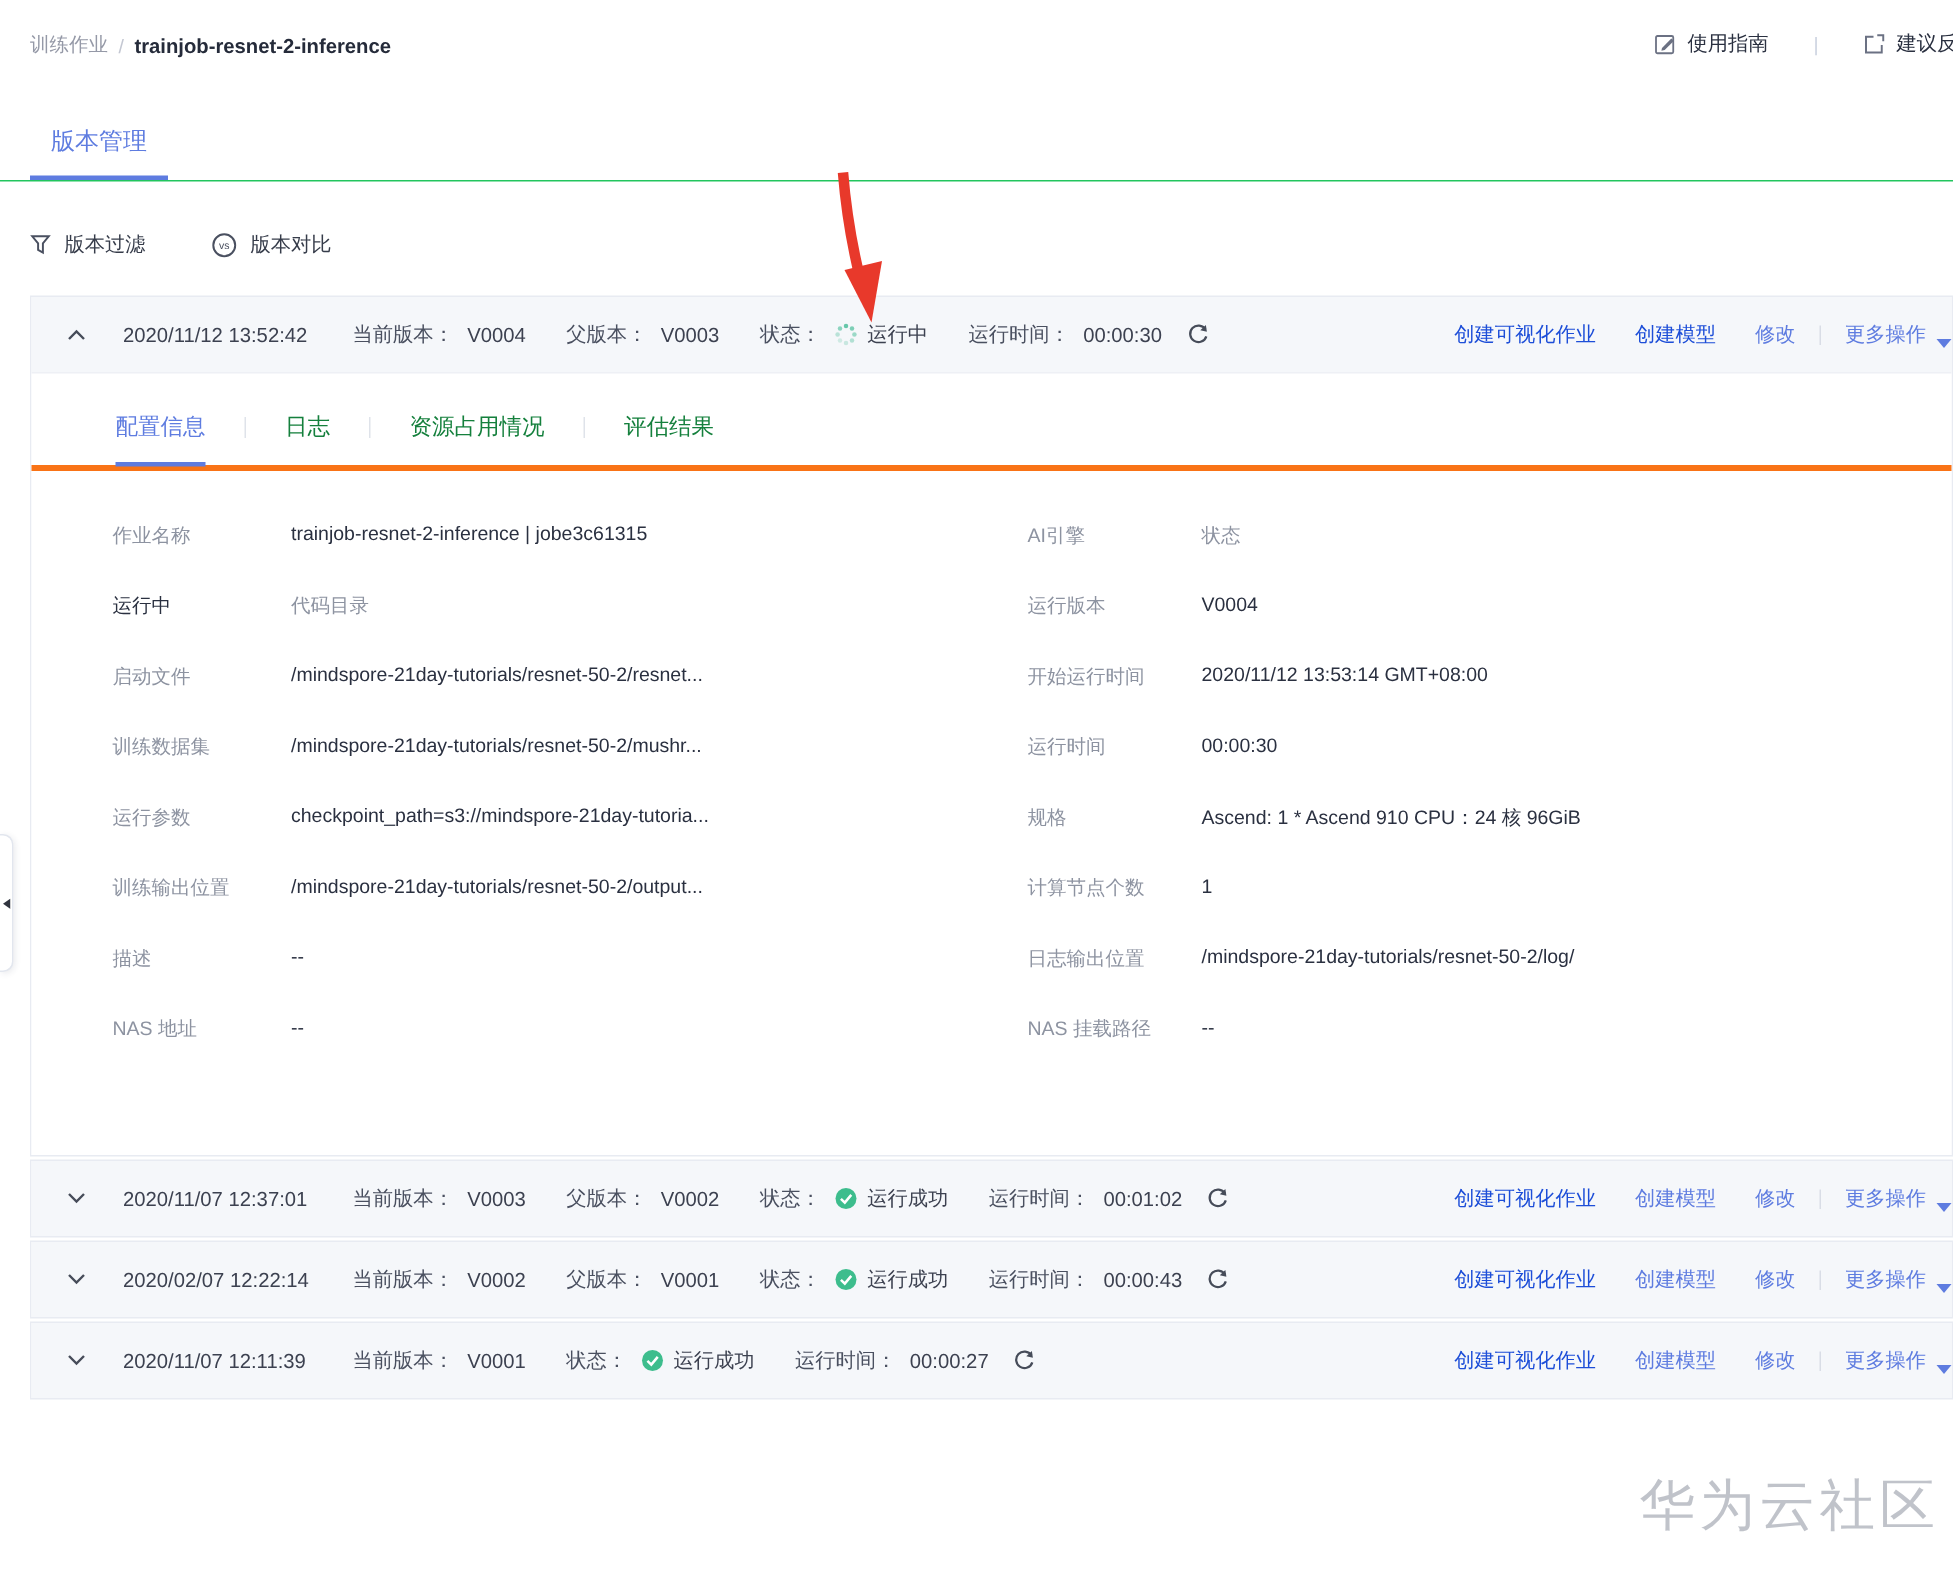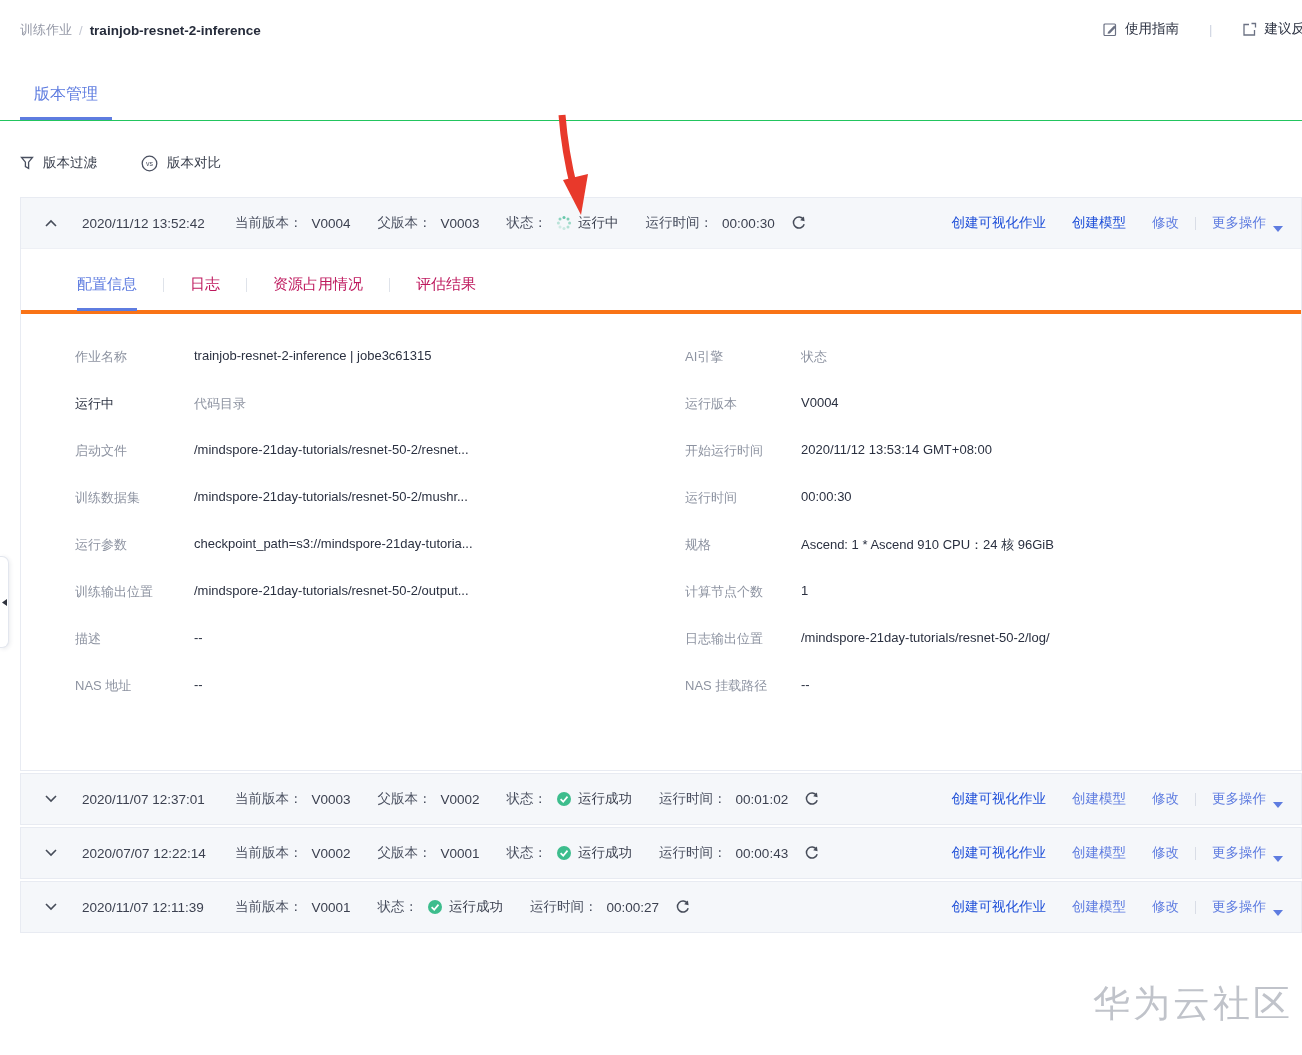--- a/index.html
+++ b/index.html
@@ -22,38 +22,38 @@
   .tabbar { margin-top:34px; border-bottom:1px solid #22c55e; padding-left:20px; }
   .page-tab { display:inline-block; font-size:16px; color:#5e7ce0; padding:4px 14px 12px 14px; border-bottom:3px solid #5e7ce0; cursor:pointer; }
   
   .toolbar { display:flex; align-items:center; margin:33px 0 0 20px; font-size:13.5px; color:#363c4a; }
   .tool-btn { display:flex; align-items:center; gap:9px; cursor:pointer; }
   .tool-btn + .tool-btn { margin-left:44px; }
   
   .vlist { margin:25px 0 0 20px; }
   .vitem { border:1px solid #e8ebf2; background:#fff; }
   .vitem.collapsed { margin-top:2px; }
-  .vheader { height:50px; background:#f5f7fa; display:flex; align-items:center; font-size:13.5px; color:#464c59; padding-right:18px; }
+  .vheader { height:50px; background:#f5f7fa; display:flex; align-items:center; font-size:13.5px; color:#464c59; }
   .chev { margin-left:23px; width:15px; height:12px; cursor:pointer; display:flex; align-items:center; }
   .vtime { margin-left:23px; width:153px; color:#3c4150; }
   .vgroup { display:flex; align-items:center; margin-right:27px; }
   .vlabel { color:#4a5060; margin-right:9px; }
   .vval { color:#3c4150; }
   .sticon { display:flex; align-items:center; margin-right:6px; }
   .refresh { margin-left:16px; cursor:pointer; display:flex; align-items:center; }
   .vactions { margin-left:auto; display:flex; align-items:center; font-size:13.5px; white-space:nowrap; }
   .act { color:#5e7ce0; cursor:pointer; margin-left:26px; }
   .act.disabled { color:#1d4ed8; }
   .act-sep { width:1px; height:13px; background:#d9dde6; margin-left:16px; }
   .more { display:flex; align-items:flex-end; gap:7px; color:#5e7ce0; cursor:pointer; margin-left:16px; }
   .caret-down { width:0; height:0; border-left:5px solid transparent; border-right:5px solid transparent; border-top:6px solid #5e7ce0; margin-top:2px; }
   
   .vdetail { background:#fff; border-top:1px solid #eef0f5; }
   .dtabs { display:flex; align-items:flex-start; padding:26px 0 0 56px; border-bottom:4px solid #f97316; }
-  .dtab { font-size:15px; padding-bottom:14px; color:#be185d; cursor:pointer; }
+  .dtab { font-size:15px; padding-bottom:14px; color:#15803d; cursor:pointer; }
   .dtab.active { color:#5e7ce0; border-bottom:3px solid #5e7ce0; margin-bottom:-1px; }
   .dtab-sep { width:1px; height:14px; background:#dfe3ea; margin:3px 26px 0; }
   .config { display:grid; grid-template-columns:119px 491px 116px auto; padding:34px 0 46px 54px; row-gap:29px; font-size:13px; align-items:start; }
   .cfg-label { color:#8d93a1; padding-right:10px; }
   .cfg-value { color:#2a3040; }
   
   .watermark { position:absolute; left:1093px; top:979px; font-size:37px; color:#9ba0ab; opacity:.62; letter-spacing:3px; z-index:5; pointer-events:none; }
   .red-arrow { position:absolute; left:550px; top:112px; z-index:6; pointer-events:none; }
   .drawer-handle { position:absolute; left:0; top:556px; width:9px; height:92px; background:#fff; border:1px solid #e2e6ee; border-left:none; border-radius:0 7px 7px 0; box-shadow:1px 1px 4px rgba(40,50,80,.10); z-index:4; display:flex; align-items:center; justify-content:center; cursor:pointer; }
   svg { display:block; }
@@ -279,21 +279,21 @@
     </div>
   </div>
 
   <div class="vitem collapsed">
     <div class="vheader">
       <span class="chev">
         <svg width="14" height="10" viewBox="0 0 14 10">
             <polyline points="2,2 7,7 12,2" fill="none" stroke="#464c59" stroke-width="1.6"></polyline>
           </svg>
       </span>
-      <span class="vtime">2020/07/07 12:22:14</span>
+      <span class="vtime">2020/02/07 12:22:14</span>
       <span class="vgroup">
           <span class="vlabel">当前版本：</span>
           <span class="vval">V0002</span>
         </span>
       <span class="vgroup">
           <span class="vlabel">父版本：</span>
           <span class="vval">V0001</span>
         </span>
       <span class="vgroup">
         <span class="vlabel">状态：</span>

